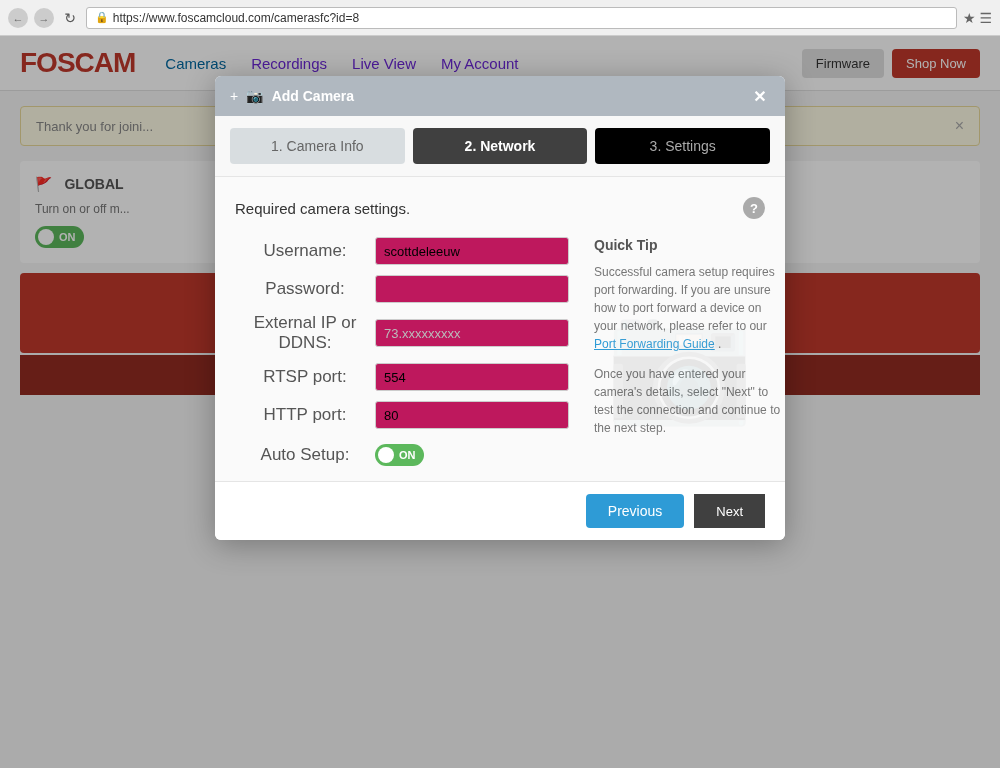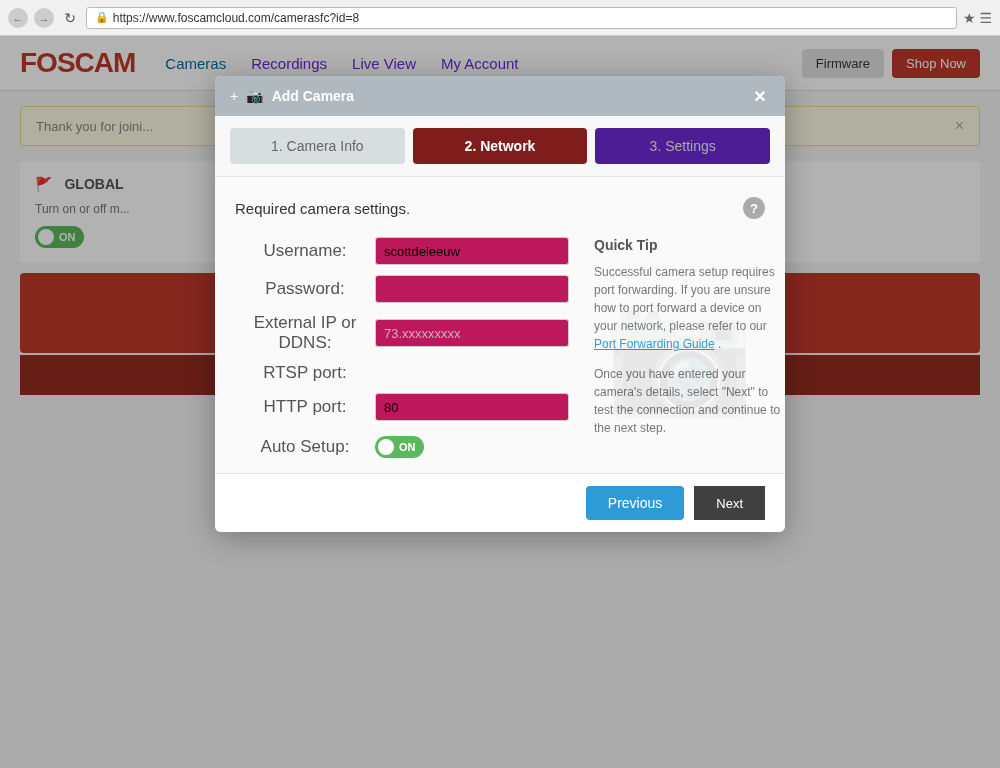--- a/index.html
+++ b/index.html
@@ -236,26 +236,26 @@
       border: none;
       border-radius: 4px;
       font-size: 14px;
       cursor: pointer;
     }
     .step-btn.inactive {
       background: #d8dde0;
       color: #666;
     }
     .step-btn.active {
-      background: #7f1d1d;
+      background: #404040;
       color: white;
       font-weight: bold;
     }
     .step-btn.disabled {
-      background: #4c1d95;
+      background: #000000;
       color: #aaa;
     }
 
     
     .modal-body {
       padding: 20px 20px 15px;
       background: #fafafa;
     }
 
     .modal-section-header {
@@ -476,20 +476,21 @@
               <input class="form-input" type="password" style="">
             </div>
 
             <div class="form-row">
               <label class="form-label">External IP or DDNS:</label>
               <input class="form-input" type="text" style="color: rgb(187, 187, 187);" value="73.xxxxxxxxx">
             </div>
 
             <div class="form-row">
               <label class="form-label">RTSP port:</label>
+              <input class="form-input" type="text" value="554" style="">
             </div>
 
             <div class="form-row">
               <label class="form-label">HTTP port:</label>
               <input class="form-input" type="text" value="80" style="">
             </div>
 
             <div class="form-row-auto">
               <label class="form-label">Auto Setup:</label>
               <div class="toggle-on">

